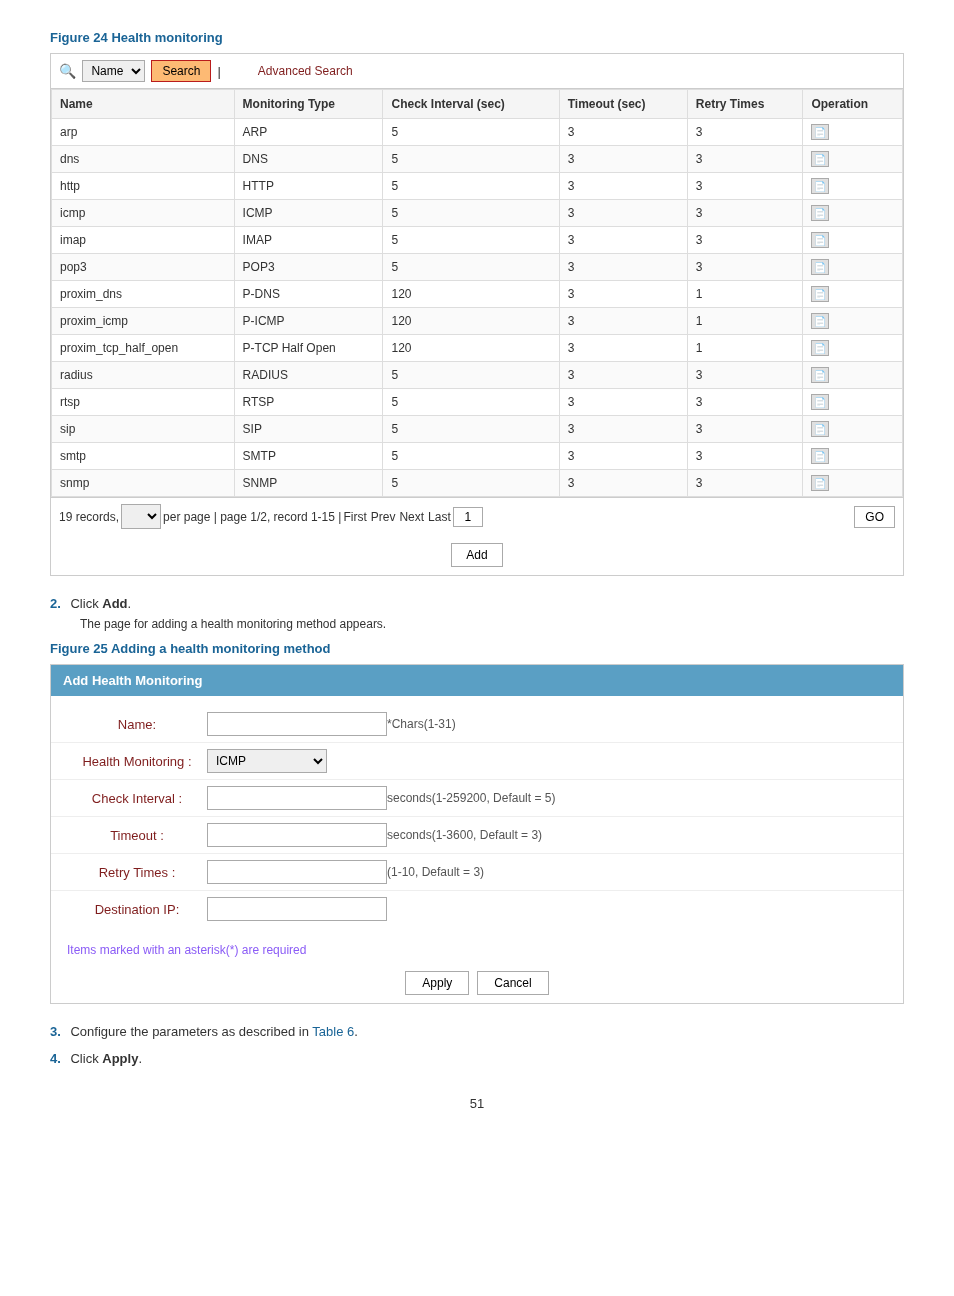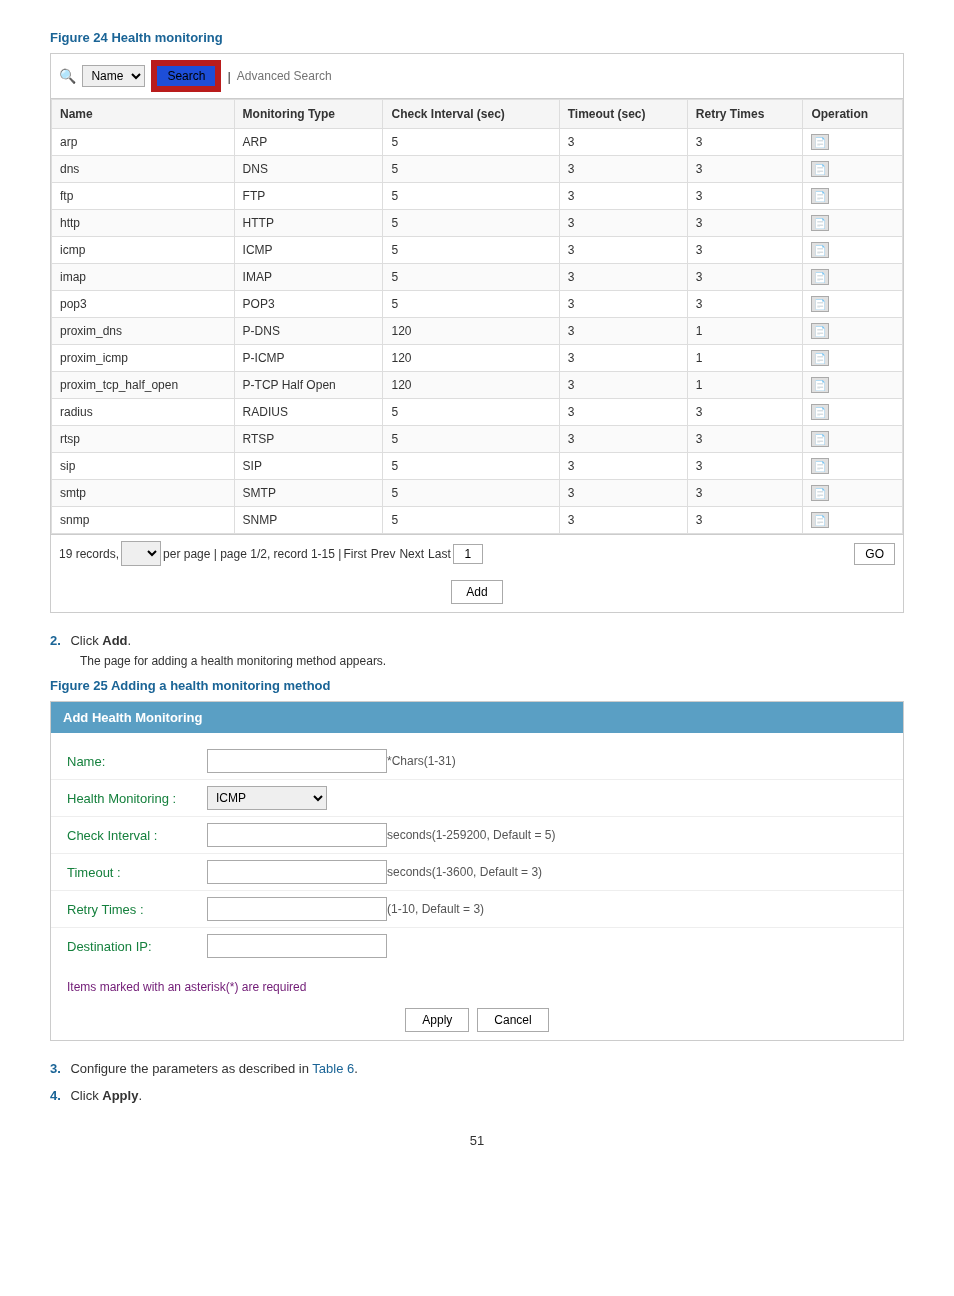--- a/index.html
+++ b/index.html
@@ -32,29 +32,30 @@
       font-size: 14px;
     }
     .search-bar select {
       padding: 2px 4px;
       font-size: 12px;
       border: 1px solid #aaa;
     }
     .search-bar .search-btn {
       padding: 3px 10px;
       font-size: 12px;
-      background: #1d4ed8;
-      border: 6px solid #b91c1c;
+      background: #fdba74;
+      border: 1px solid #b91c1c;
       cursor: pointer;
     }
     .search-bar .adv-search {
-      color: #737373;
+      color: #7f1d1d;
       font-size: 12px;
       cursor: pointer;
       text-decoration: none;
+      margin-left: 31px;
     }
     table {
       width: 100%;
       border-collapse: collapse;
       font-size: 12px;
     }
     table thead tr {
       background: #f5f5f5;
     }
     table th {
@@ -171,22 +172,23 @@
       padding: 6px 16px;
       border-bottom: 1px solid #eee;
       min-height: 34px;
     }
     .form-row:last-child {
       border-bottom: none;
     }
     .form-label {
       width: 140px;
       font-size: 13px;
-      color: #15803d;
+      color: #7f1d1d;
       flex-shrink: 0;
+      text-align: center;
     }
     .form-field {
       display: flex;
       align-items: center;
       gap: 0;
       flex: 1;
     }
     .form-field input[type="text"] {
       width: 180px;
       border: 1px solid #aaa;
@@ -201,21 +203,21 @@
       font-size: 12px;
       height: 24px;
     }
     .hint-text {
       color: #555;
       font-size: 12px;
     }
     .required-note {
       padding: 6px 16px;
       font-size: 12px;
-      color: #701a75;
+      color: #8b5cf6;
     }
     .form-actions {
       display: flex;
       justify-content: center;
       gap: 8px;
       padding: 8px;
     }
     .apply-btn {
       padding: 4px 16px;
       font-size: 12px;
@@ -274,28 +276,20 @@
     <td>arp</td>
     <td>ARP</td>
     <td>5</td>
     <td>3</td>
     <td>3</td>
     <td><span class="edit-icon" title="Edit">📄</span></td>
   </tr>
         <tr>
     <td>dns</td>
     <td>DNS</td>
-    <td>5</td>
-    <td>3</td>
-    <td>3</td>
-    <td><span class="edit-icon" title="Edit">📄</span></td>
-  </tr>
-        <tr>
-    <td>ftp</td>
-    <td>FTP</td>
     <td>5</td>
     <td>3</td>
     <td>3</td>
     <td><span class="edit-icon" title="Edit">📄</span></td>
   </tr>
         <tr>
     <td>http</td>
     <td>HTTP</td>
     <td>5</td>
     <td>3</td>

